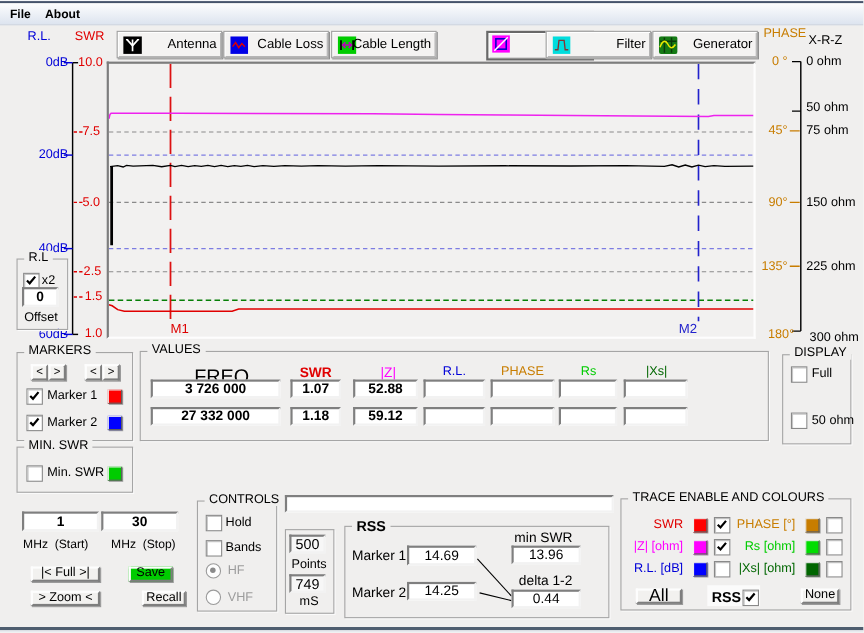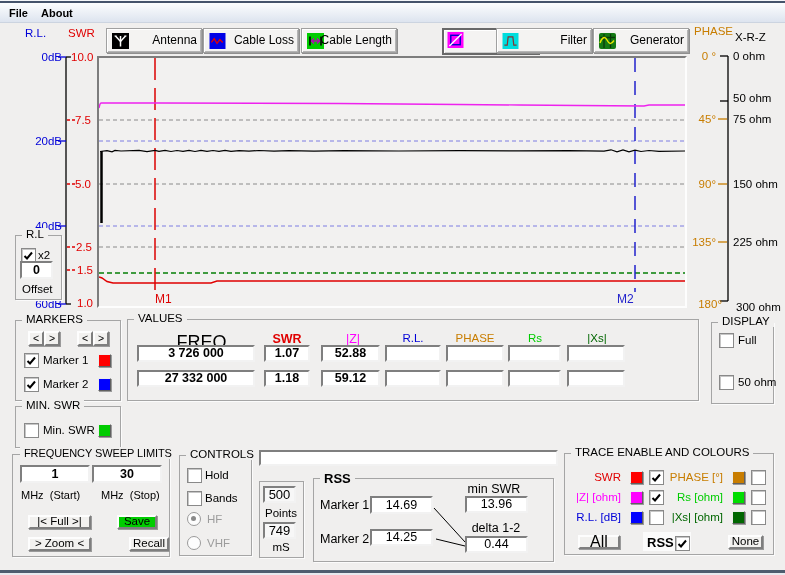--- a/index.html
+++ b/index.html
@@ -224,23 +224,20 @@
 <div class="inp" style="left:567px;top:370px;width:54px;height:13px;line-height:13px;"></div>
 
 <div class="gb" style="left:711px;top:322px;width:61px;height:80px;">
   <div class="ti">DISPLAY</div>
 </div>
 <span class="cb" style="left:719px;top:333px;"></span>
 <div class="t" style="left:738px;top:334px;">Full</div>
 <span class="cb" style="left:719px;top:375px;"></span>
 <div class="t" style="left:738px;top:376px;">50 ohm</div>
 
-<div class="gb" style="left:12px;top:454px;width:156px;height:101px;">
-  <div class="ti" style="left:7px;font-size:11px;letter-spacing:-0.1px;">FREQUENCY SWEEP LIMITS</div>
-</div>
 <div class="inp" style="left:20px;top:465px;width:66px;height:14px;line-height:14px;">1</div>
 <div class="inp" style="left:92px;top:465px;width:66px;height:14px;line-height:14px;">30</div>
 <div class="t" style="left:21px;top:489px;font-size:11px;">MHz&nbsp; (Start)</div>
 <div class="t" style="left:101px;top:489px;font-size:11px;">MHz&nbsp; (Stop)</div>
 <div class="btn" style="left:28px;top:515px;width:59px;height:10px;line-height:9px;font-size:11.5px;">|&lt; Full &gt;|</div>
 <div class="btn" style="left:117px;top:515px;width:36px;height:10px;line-height:9px;font-size:11.5px;background:#00cc00;">Save</div>
 <div class="btn" style="left:28px;top:537px;width:59px;height:10px;line-height:9px;font-size:11.5px;">&gt; Zoom &lt;</div>
 <div class="btn" style="left:129px;top:537px;width:36px;height:10px;line-height:9px;font-size:11.5px;">Recall</div>
 
 <div class="gb" style="left:179px;top:455px;width:71px;height:99px;">

